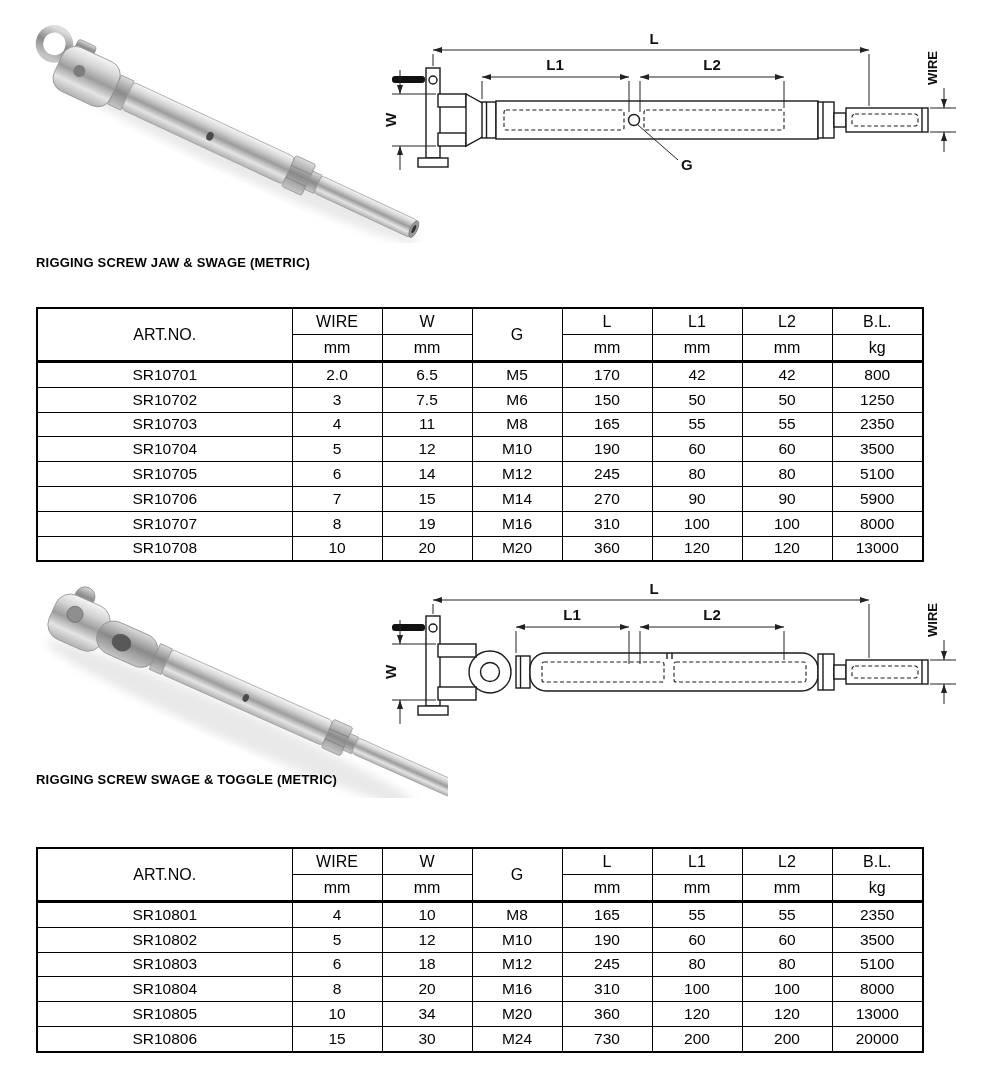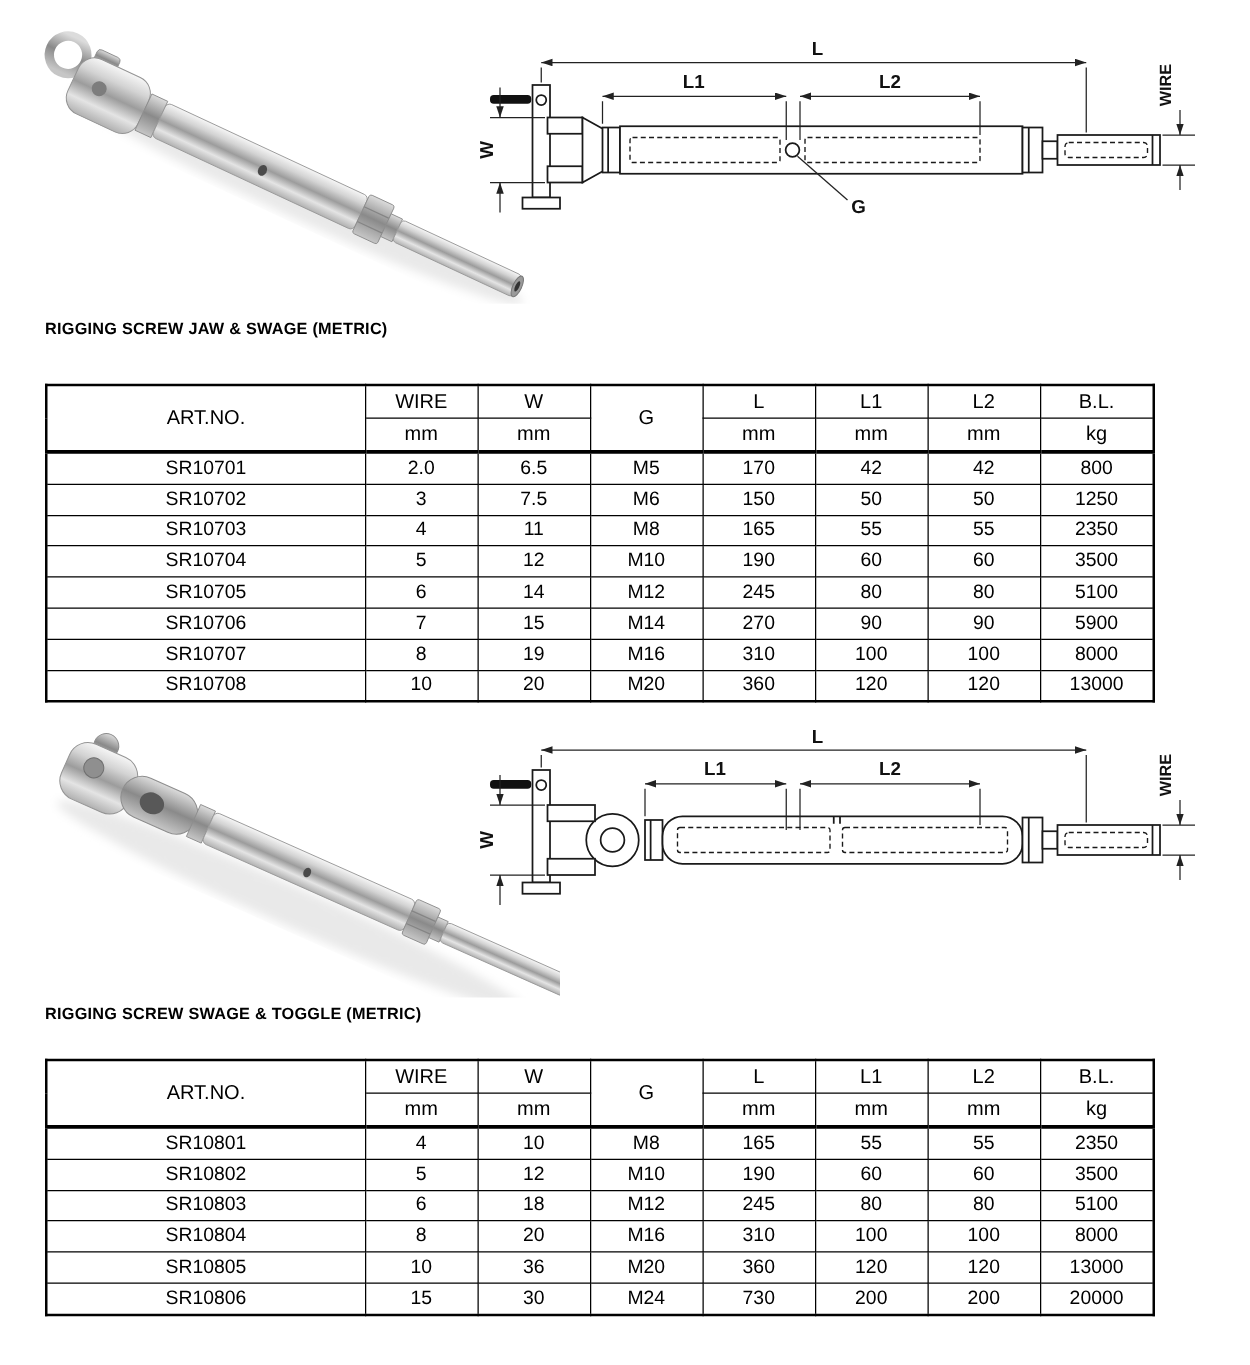--- a/index.html
+++ b/index.html
@@ -320,21 +320,21 @@
     <line class="dim-ln" x1="18" y1="152" x2="18" y2="128" marker-end="url(#ar2)"></line>
     <text class="dim" transform="rotate(-90 8 100)" x="8" y="100" text-anchor="middle" dominant-baseline="central">W</text>
     <line class="dim-ln" x1="548" y1="88" x2="574" y2="88"></line>
     <line class="dim-ln" x1="548" y1="112" x2="574" y2="112"></line>
     <line class="dim-ln" x1="562" y1="68" x2="562" y2="88" marker-end="url(#ar2)"></line>
     <line class="dim-ln" x1="562" y1="132" x2="562" y2="112" marker-end="url(#ar2)"></line>
     <text class="dim" transform="rotate(-90 550 48)" x="550" y="48" text-anchor="middle" dominant-baseline="central" style="font-size:13px">WIRE</text>
   </svg>
 </div>
 
-<div class="abs heading" style="left:36px;top:803px;">RIGGING SCREW SWAGE &amp; TOGGLE (METRIC)</div>
+<div class="abs heading" style="left:36px;top:772px;">RIGGING SCREW SWAGE &amp; TOGGLE (METRIC)</div>
 
 <table class="spec abs" style="left:36px;top:847px;">
   <colgroup>
       <col style="width:255px">
       <col style="width:90px">
       <col style="width:90px">
       <col style="width:90px">
       <col style="width:90px">
       <col style="width:90px">
       <col style="width:90px">
@@ -397,21 +397,21 @@
         <td>20</td>
         <td>M16</td>
         <td>310</td>
         <td>100</td>
         <td>100</td>
         <td>8000</td>
       </tr>
       <tr>
         <td>SR10805</td>
         <td>10</td>
-        <td>36</td>
+        <td>34</td>
         <td>M20</td>
         <td>360</td>
         <td>120</td>
         <td>120</td>
         <td>13000</td>
       </tr>
       <tr>
         <td>SR10806</td>
         <td>15</td>
         <td>30</td>

